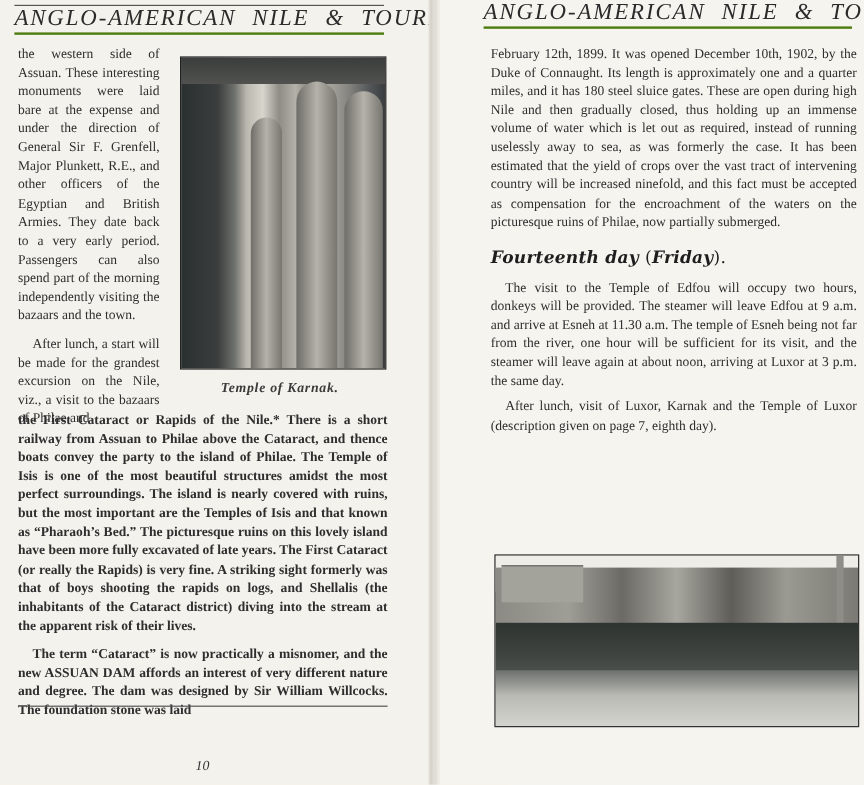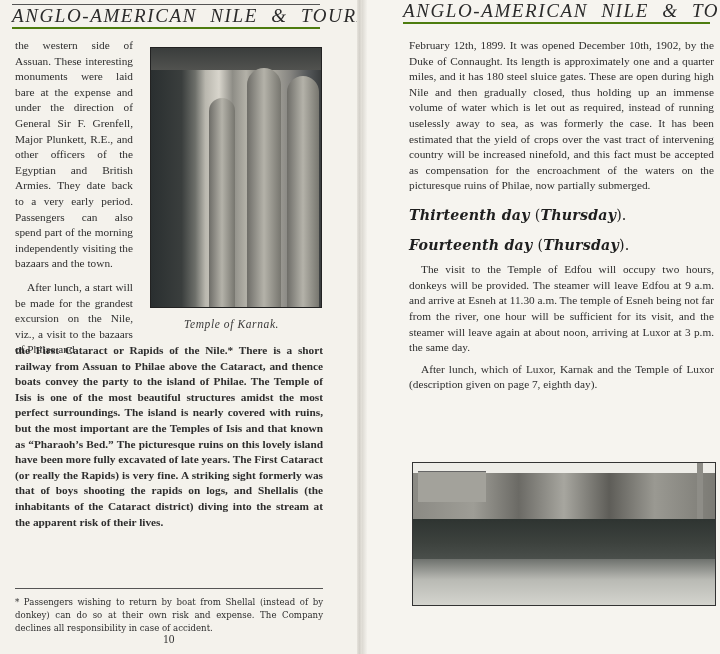--- a/index.html
+++ b/index.html
@@ -51,32 +51,32 @@
         linear-gradient(to right, #2a2f30 0%, #3a3e3d 18%, #6d6f6a 26%, #b9b7ae 32%, #d8d5cc 40%, #8e8d86 48%, #b3b1a8 56%, #7d7c75 64%, #a9a79e 72%, #858480 82%, #55585a 92%, #3a3d3e 100%);
       border: 1px solid #222;
       overflow: hidden;
     }
     .photo-karnak .col { position: absolute; top: 20px; bottom: 0; border-radius: 20px 20px 0 0;
       background: linear-gradient(to right, #6e6d68, #b4b2a9 50%, #77766f); }
     .photo-karnak .lintel { position: absolute; left: 0; right: 0; top: 0; height: 22px;
       background: linear-gradient(#3a3d3c, #51524f); }
     .caption {
       position: absolute; font-family: "Liberation Serif", serif; font-style: italic;
-      font-size: 11.5px; letter-spacing: 0.6px; color: #3a3a3a; white-space: nowrap;
+      font-size: 11.5px; letter-spacing: 0.6px; color: #3a3a3a; white-space: nowrap; font-weight: bold;
     }
     .caption-karnak { left: 184px; top: 318px; }
     .left-full { position: absolute; left: 15px; top: 343px; width: 308px; font-weight: bold; }
     .left-full p + p { margin-top: 8px; }
     .footnote-rule { position: absolute; left: 15px; top: 588px; width: 308px; border-top: 1px solid #555; }
     .footnote {
       position: absolute; left: 15px; top: 596px; width: 308px;
       font-family: "DejaVu Serif", serif; font-size: 8.6px; line-height: 13px;
       text-align: justify; color: #2e2e2e;
     }
-    .folio { position: absolute; font-family: "Liberation Serif", serif; font-size: 11.5px; color: #333; }
+    .folio { position: absolute; font-family: "Liberation Serif", serif; font-size: 11.5px; color: #333; font-style: italic; }
     .folio-left { left: 163px; top: 633px; }
     
     .right-col { position: absolute; left: 49px; top: 38px; width: 305px; }
     .heading {
       font-family: "DejaVu Serif", serif; font-weight: bold; font-style: italic;
       font-size: 14.2px; color: #1e1e1e; margin: 14px 0 9px 0; letter-spacing: 0.2px;
     }
     .heading .paren { font-weight: normal; font-style: normal; }
     .photo-lake {
       position: absolute; left: 412px; top: 462px; width: 302px; height: 142px;
@@ -108,42 +108,39 @@
     <div class="photo-karnak">
       <div class="lintel"></div>
       <div class="col" style="left:58px;width:26px;top:50px;"></div>
       <div class="col" style="left:96px;width:34px;"></div>
       <div class="col" style="left:136px;width:32px;top:28px;"></div>
     </div>
     <div class="caption caption-karnak">Temple of Karnak.</div>
 
     <div class="left-full text">
       <p>the First Cataract or Rapids of the Nile.* There is a short railway from Assuan to Philae above the Cataract, and thence boats convey the party to the island of Philae. The Temple of Isis is one of the most beautiful structures amidst the most perfect surroundings. The island is nearly covered with ruins, but the most important are the Temples of Isis and that known as “Pharaoh’s Bed.” The picturesque ruins on this lovely island have been more fully excavated of late years. The First Cataract (or really the Rapids) is very fine. A striking sight formerly was that of boys shooting the rapids on logs, and Shellalis (the inhabitants of the Cataract district) diving into the stream at the apparent risk of their lives.</p>
+      <p class="indent">The term “Cataract” is now practically a misnomer, and the new ASSUAN DAM affords an interest of very different nature and degree. The dam was designed by Sir William Willcocks. The foundation stone was laid</p>
     </div>
 
     <div class="footnote-rule"></div>
-    <div class="footnote">* Passengers wishing to return by boat from Shellal (instead of by donkey) can do so at their own risk and expense. The Company declines all responsibility in case of accident.</div>
     <div class="folio folio-left">10</div>
   </div>
 
   <div class="page page-right">
     <div class="running-head">ANGLO-AMERICAN NILE &amp; TOURIST CO.</div>
 
     <div class="right-col text">
       <p>February 12th, 1899. It was opened December 10th, 1902, by the Duke of Connaught. Its length is approximately one and a quarter miles, and it has 180 steel sluice gates. These are open during high Nile and then gradually closed, thus holding up an immense volume of water which is let out as required, instead of running uselessly away to sea, as was formerly the case. It has been estimated that the yield of crops over the vast tract of intervening country will be increased ninefold, and this fact must be accepted as compensation for the encroachment of the waters on the picturesque ruins of Philae, now partially submerged.</p>
 
-      <div class="heading">
-        <span>Thirteenth day </span><span class="paren">(</span><span>Thursday</span><span class="paren">).</span>
-      </div>
 
       <div class="heading">
-        <span>Fourteenth day </span><span class="paren">(</span><span>Thursday</span><span class="paren">).</span>
+        <span>Fourteenth day </span><span class="paren">(</span><span>Friday</span><span class="paren">).</span>
       </div>
       <p class="indent">The visit to the Temple of Edfou will occupy two hours, donkeys will be provided. The steamer will leave Edfou at 9 a.m. and arrive at Esneh at 11.30 a.m. The temple of Esneh being not far from the river, one hour will be sufficient for its visit, and the steamer will leave again at about noon, arriving at Luxor at 3 p.m. the same day.</p>
-      <p class="indent" style="margin-top:6px">After lunch, which of Luxor, Karnak and the Temple of Luxor (description given on page 7, eighth day).</p>
+      <p class="indent" style="margin-top:6px">After lunch, visit of Luxor, Karnak and the Temple of Luxor (description given on page 7, eighth day).</p>
     </div>
 
   </div>
 </div>
 
 <div class="gutter"></div>
 <div class="gutter-right"></div>
 
 <div class="photo-lake">
   <div class="lake-sky"></div>

